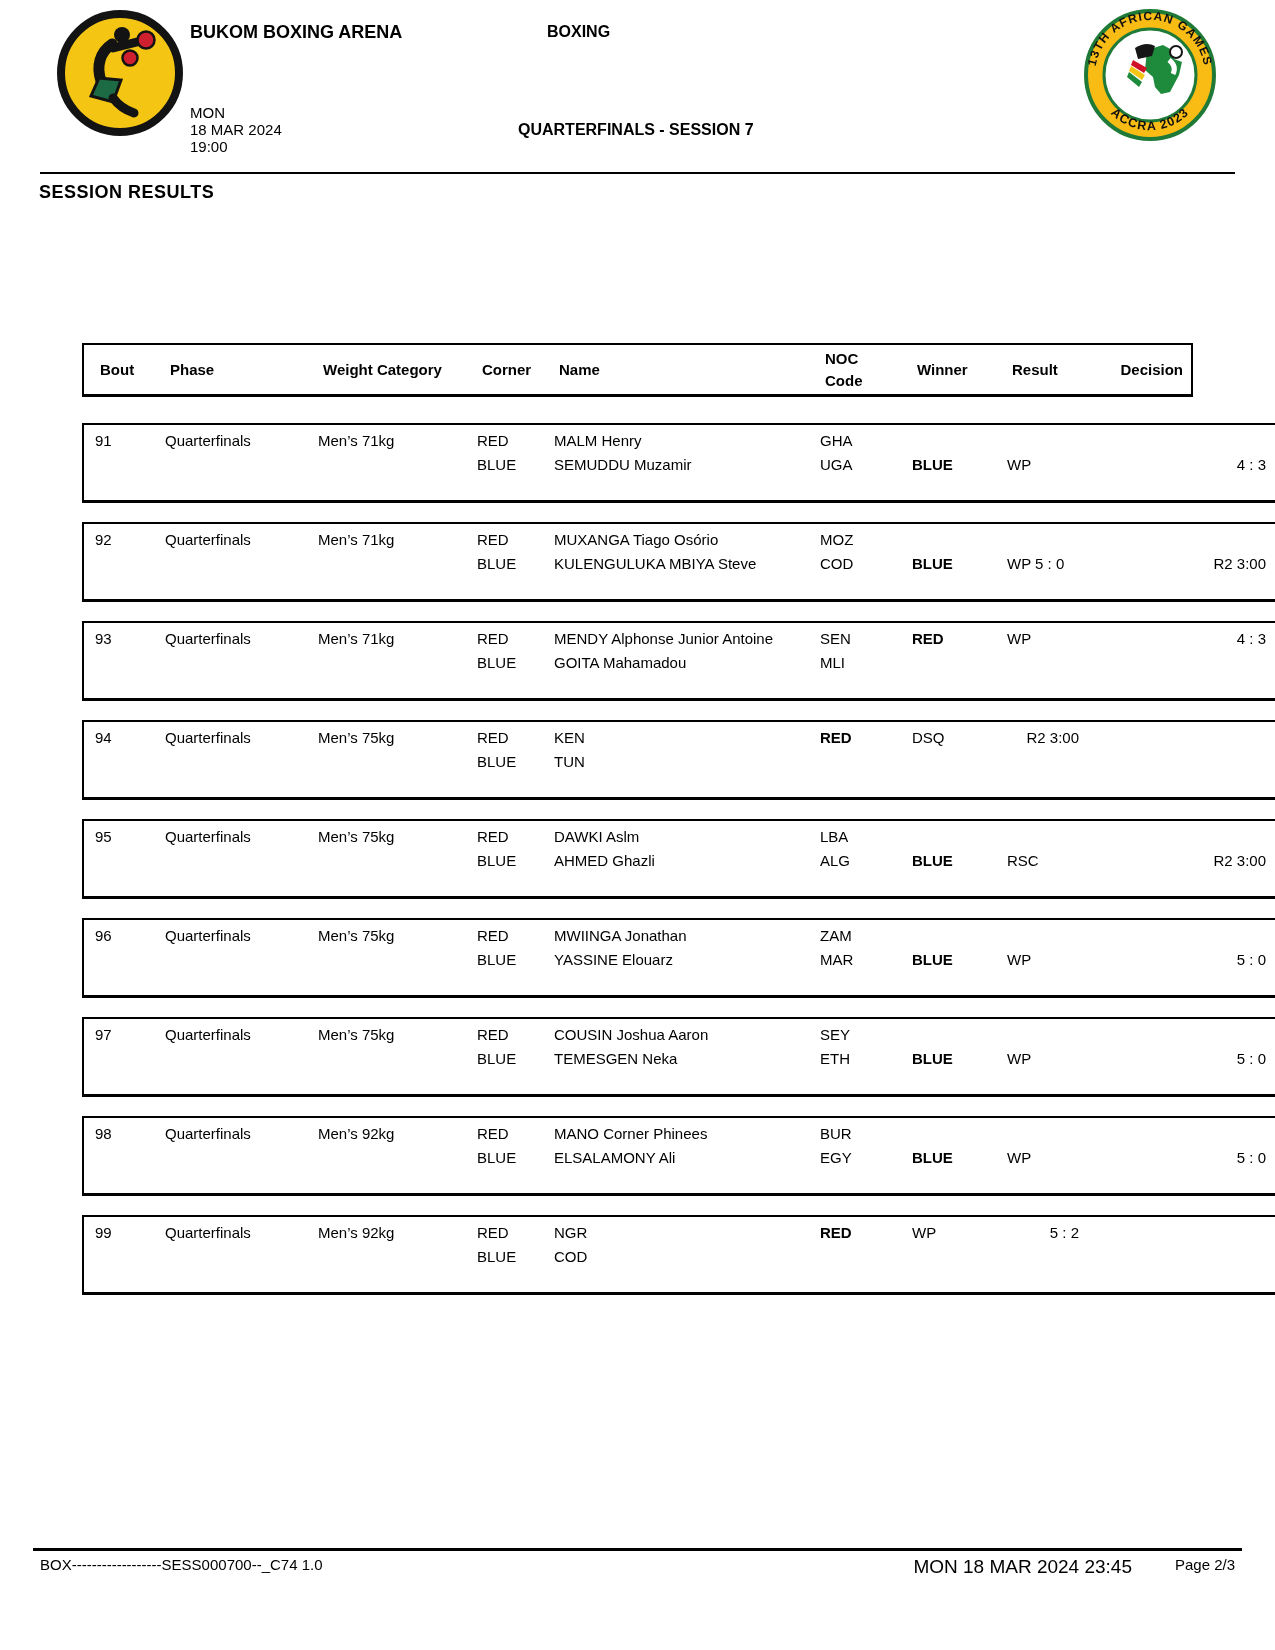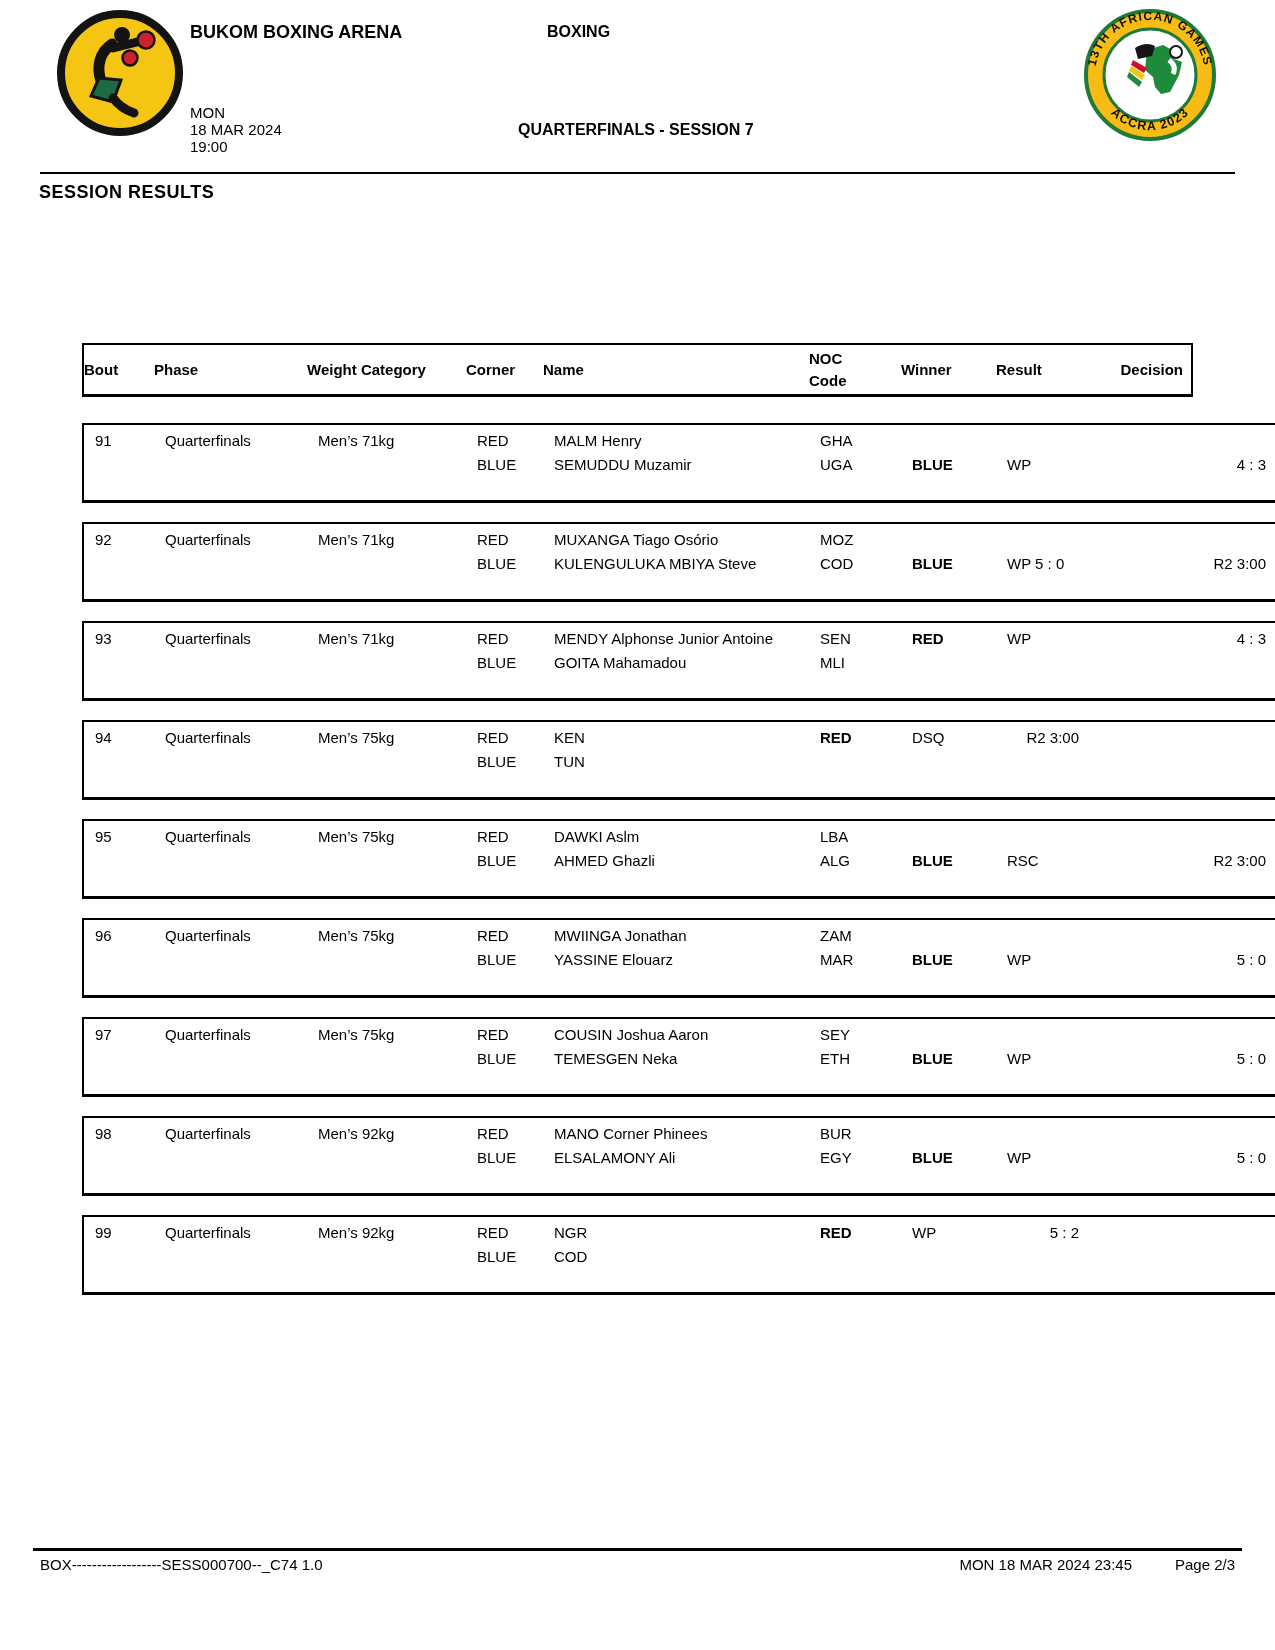--- a/index.html
+++ b/index.html
@@ -18,40 +18,40 @@
   .datetime-block{position:absolute;left:190px;top:84px;font-size:15px;line-height:17px;margin-top:20px;}
   .sport-name{position:absolute;left:547px;top:23px;font-size:16px;font-weight:bold;}
   .session-name{position:absolute;left:518px;top:121px;font-size:16px;font-weight:bold;white-space:nowrap;}
   .header-rule{position:absolute;left:40px;right:40px;top:172px;height:2px;background:#000;}
   .page-title{position:absolute;left:0;right:0;top:182px;text-align:left;font-size:18px;font-weight:bold;letter-spacing:.5px;margin-left:39px;}
   
   .tbl-head{
     position:absolute;left:82px;top:343px;width:1111px;height:54px;
     border:2px solid #000;border-bottom-width:3px;box-sizing:border-box;
     display:grid;grid-template-columns:70px 153px 159px 77px 266px 92px 95px 97px 1fr;
-    padding-left:0;align-items:center;
+    padding-left:16px;align-items:center;
     font-size:15px;font-weight:bold;white-space:nowrap;
   }
   .tbl-head .h-noc{line-height:22px;}
   .tbl-head .h-decision{text-align:right;padding-right:8px;}
   .rows-host{position:absolute;left:82px;top:423px;width:1211px;}
   .bout-row{
     height:80px;box-sizing:border-box;margin-bottom:19px;
     border:2px solid #000;border-bottom-width:3px;
     display:grid;grid-template-columns:70px 153px 159px 77px 266px 92px 95px 97px 1fr;
     padding:4px 0 0 11px;
     font-size:15px;white-space:nowrap;
   }
   .bout-row .line{height:24px;line-height:24px;}
   .bout-row .winner-cell .line{font-weight:bold;}
   .bout-row .decision{text-align:right;padding-right:25px;}
   
   .footer-rule{position:absolute;left:33px;right:33px;top:1548px;height:3px;background:#000;}
   .footer-doc{position:absolute;left:40px;top:1556px;font-size:15px;}
-  .footer-datetime{position:absolute;right:143px;top:1556px;font-size:15px;}
+  .footer-datetime{position:absolute;right:143px;top:1556px;font-size:19px;}
   .footer-page{position:absolute;right:40px;top:1556px;font-size:15px;margin-left:16px;}
 </style>
 </head>
 <body>
 
 <div class="page">
 
   <svg class="venue-logo" viewBox="0 0 130 130" aria-hidden="true">
     <circle cx="65" cy="65" r="59" fill="#F4C613" stroke="#131313" stroke-width="8"></circle>
     <circle cx="67" cy="27" r="8" fill="#131313"></circle>

